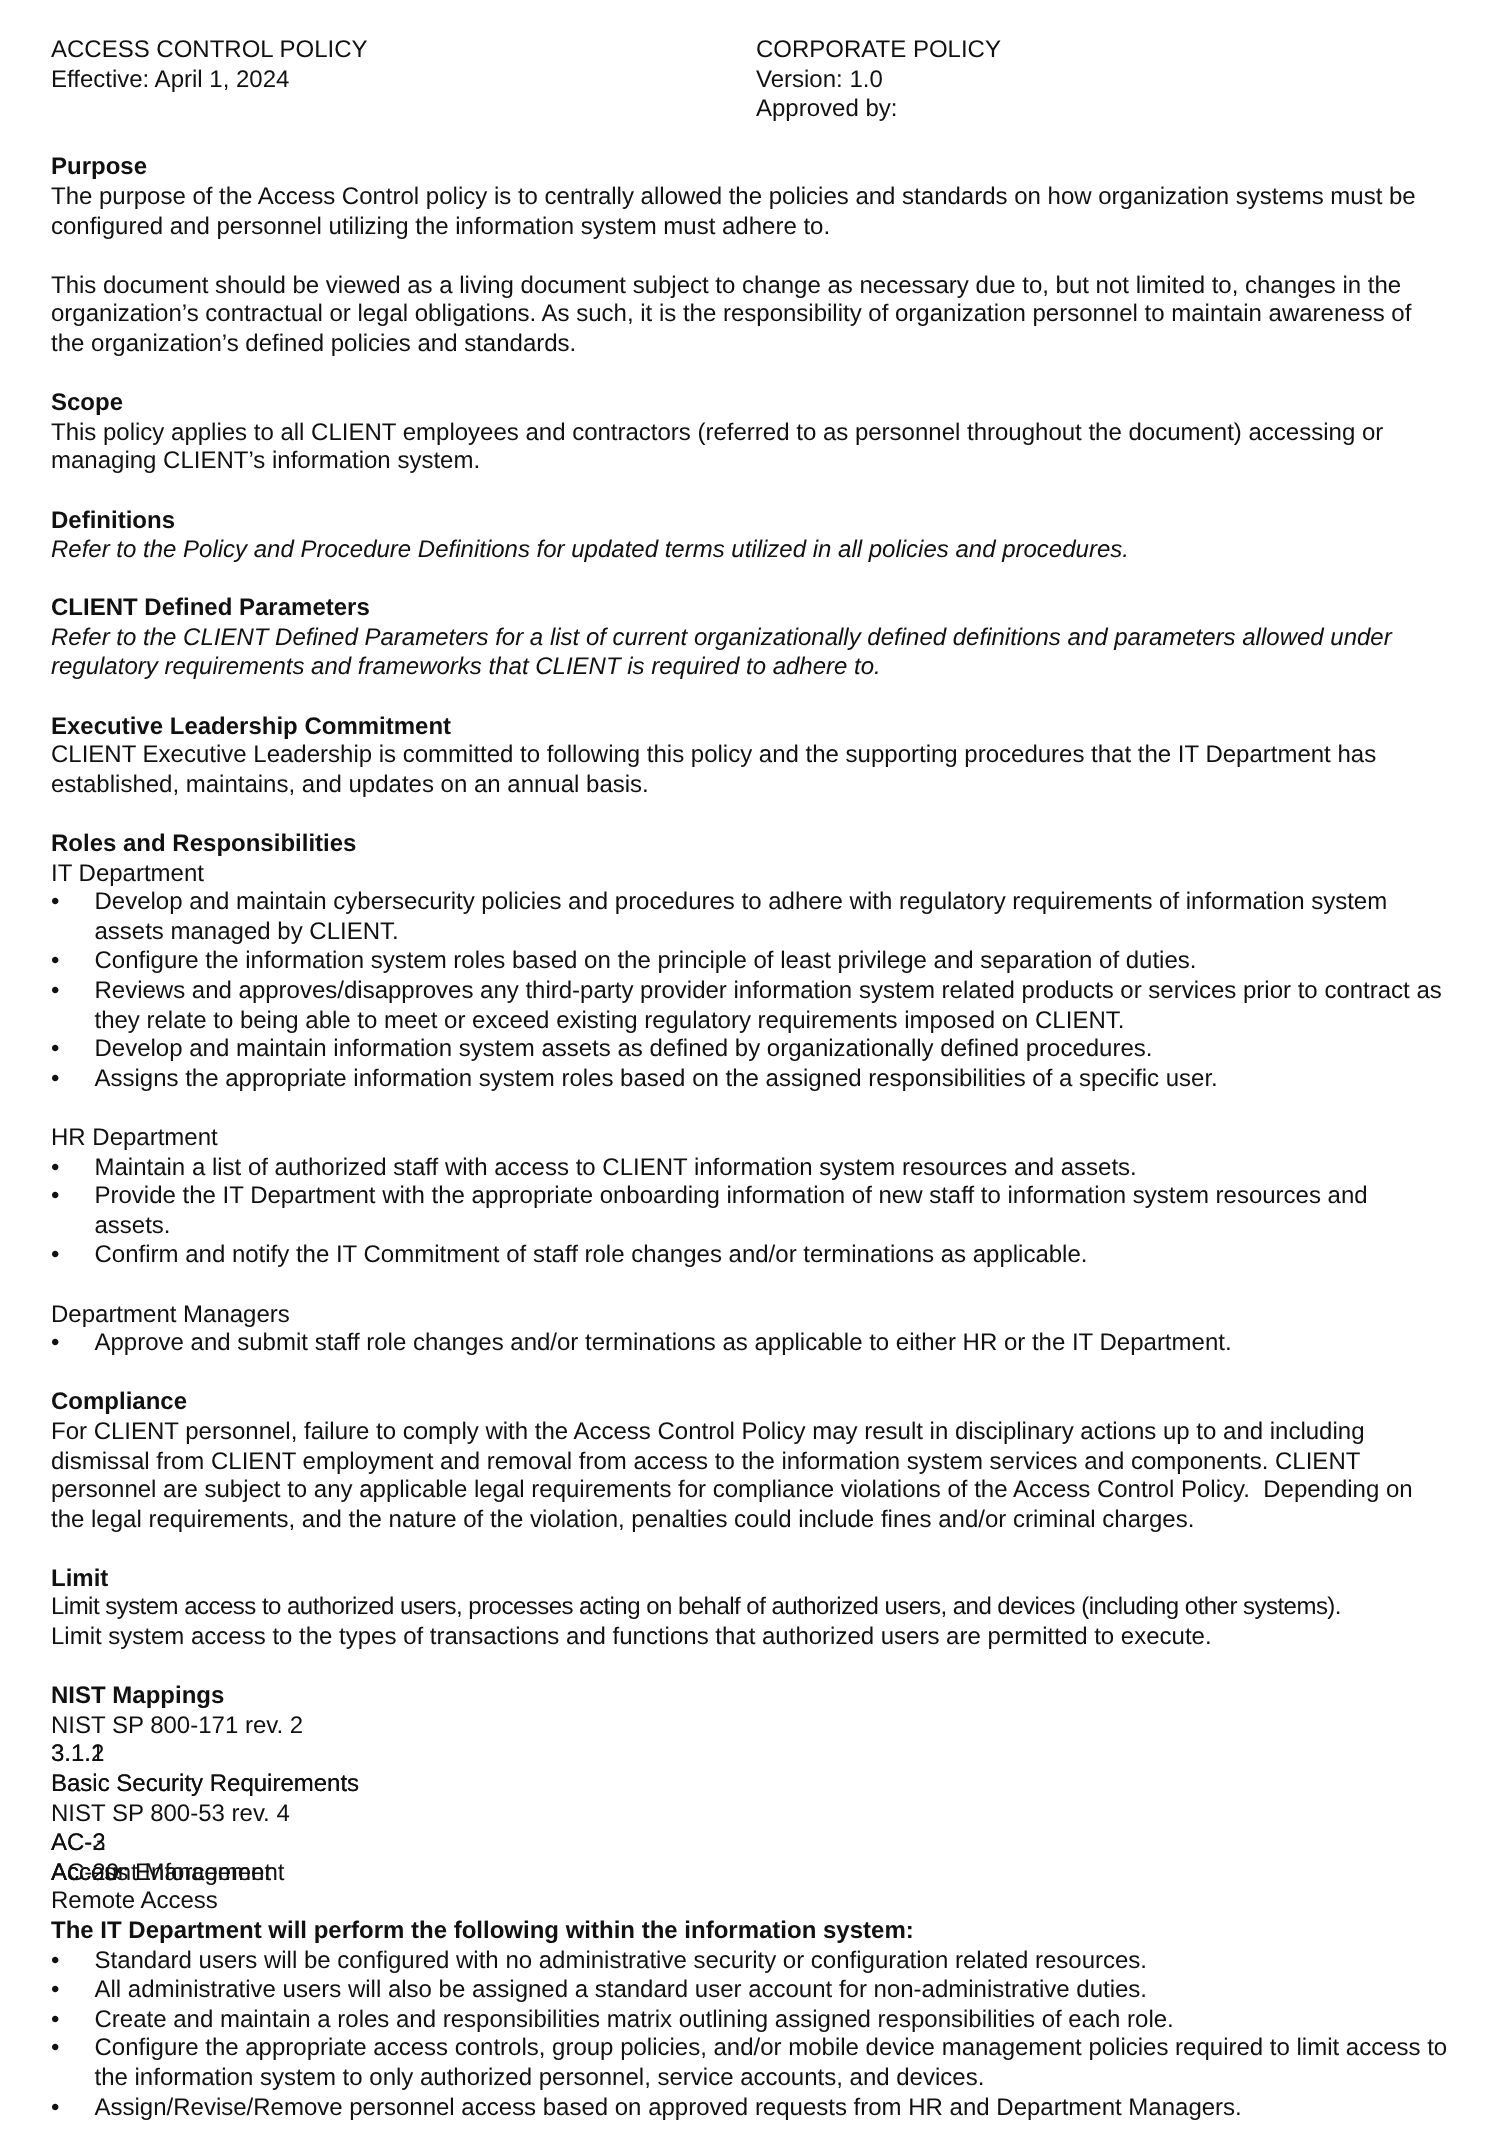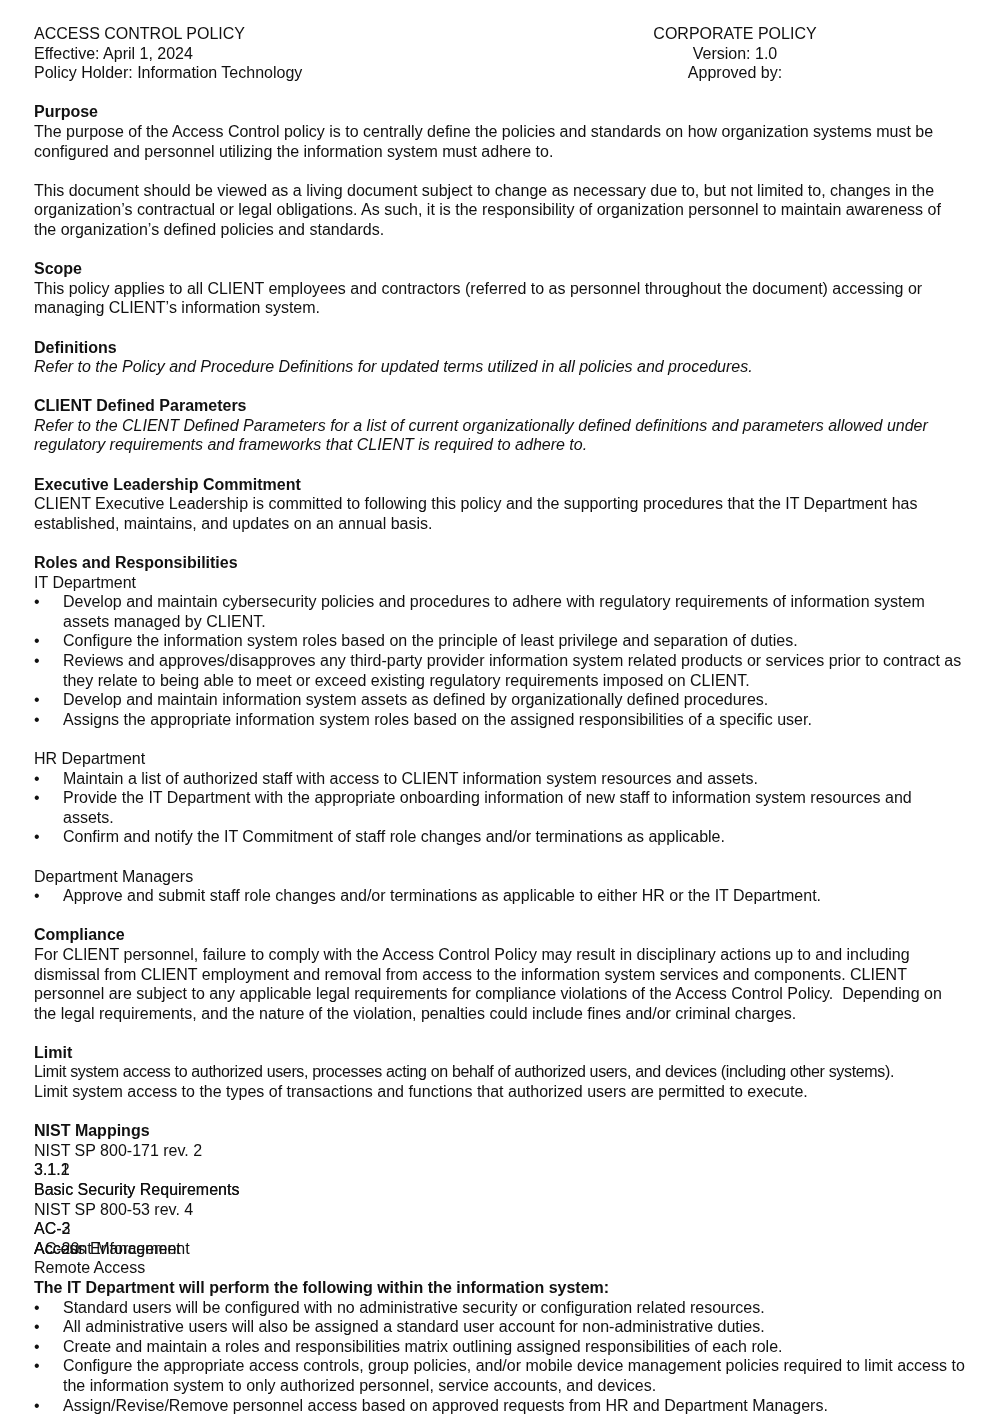--- a/index.html
+++ b/index.html
@@ -4,21 +4,21 @@
 <style>
   html, body { margin: 0; padding: 0; background: #ffffff; }
   body {
     width: 1000px; height: 1426px; overflow: hidden;
     font-family: "Liberation Sans", sans-serif;
     font-size: 16px; line-height: 19.6px; color: #111111;
   }
   .page { position: relative; padding: 24px 34px 0 34px; }
   .header { display: flex; font-weight: normal; }
   .header .col-left { width: 470px; }
-  .header .col-right { flex: 1; text-align: center; }
+  .header .col-right { flex: 1; }
   .header div.line { height: 19.6px; }
   .section { margin-top: 19.6px; }
   .h { font-weight: bold; }
   p { margin: 0; }
   .para-gap { margin-top: 19.6px; }
   .italic { font-style: italic; }
   .bold { font-weight: normal; }
   ul { list-style: none; margin: 0; padding: 0; }
   ul li { position: relative; padding-left: 29px; }
   ul li .bullet { position: absolute; left: 0; top: 0; }
@@ -32,32 +32,31 @@
 </style>
 </head>
 <body>
 
 <div class="page">
 
   <div class="header">
     <div class="col-left">
       <div class="line">ACCESS CONTROL POLICY</div>
       <div class="line">Effective: April 1, 2024</div>
-      <div class="line">Policy Holder: Information Technology</div>
     </div>
     <div class="col-right">
       <div class="line">CORPORATE POLICY</div>
       <div class="line">Version: 1.0</div>
       <div class="line">Approved by:</div>
     </div>
   </div>
 
   <div class="section">
     <div class="h">Purpose</div>
-    <p>The purpose of the Access Control policy is to centrally define the policies and standards on how organization systems must be configured and personnel utilizing the information system must adhere to.</p>
+    <p>The purpose of the Access Control policy is to centrally allowed the policies and standards on how organization systems must be configured and personnel utilizing the information system must adhere to.</p>
     <p class="para-gap">This document should be viewed as a living document subject to change as necessary due to, but not limited to, changes in the organization’s contractual or legal obligations. As such, it is the responsibility of organization personnel to maintain awareness of the organization’s defined policies and standards.</p>
   </div>
 
   <div class="section">
     <div class="h">Scope</div>
     <p>This policy applies to all CLIENT employees and contractors (referred to as personnel throughout the document) accessing or managing CLIENT’s information system.</p>
   </div>
 
   <div class="section">
     <div class="h">Definitions</div>

